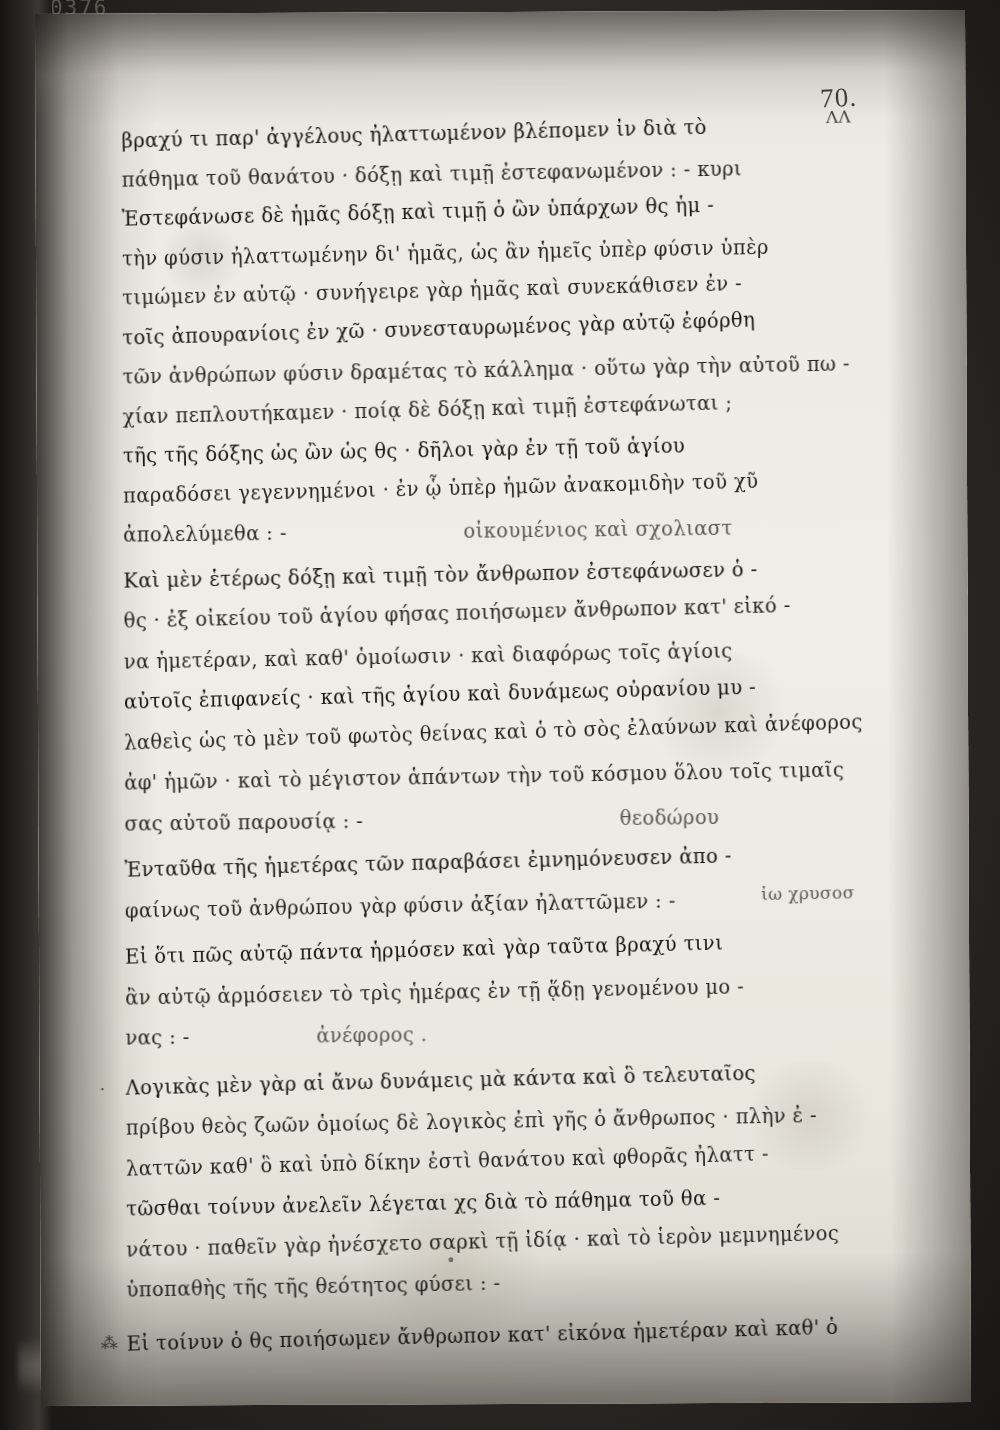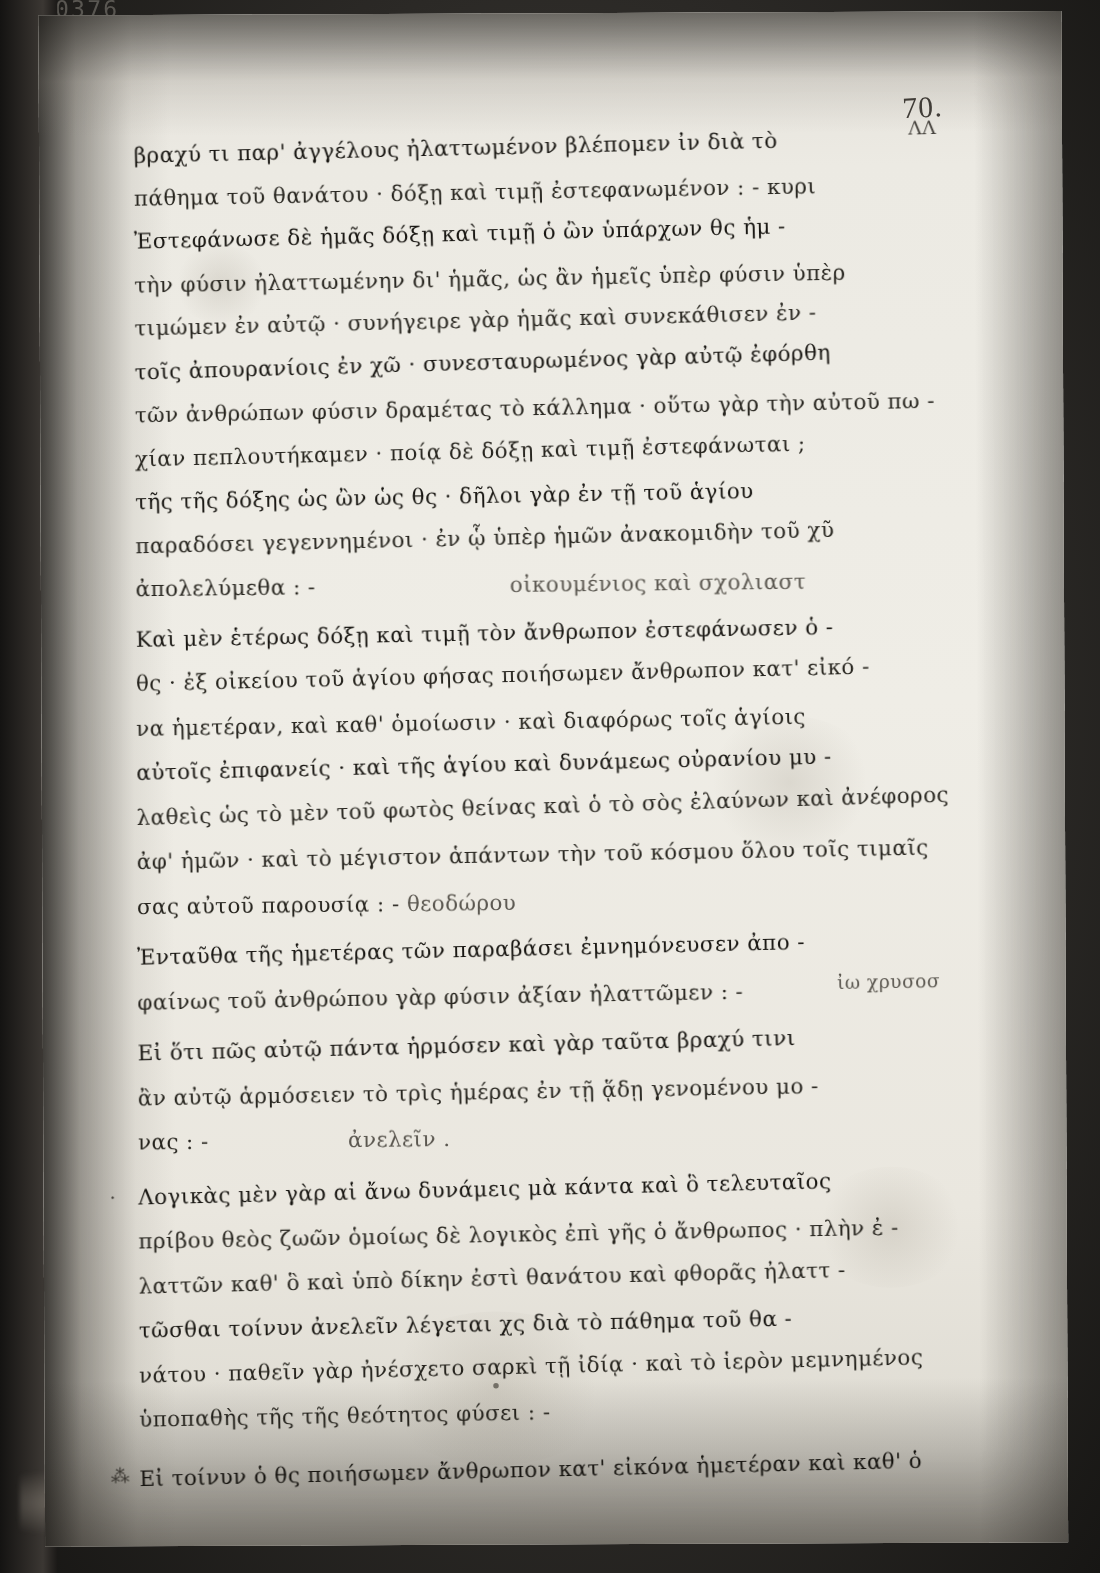--- a/index.html
+++ b/index.html
@@ -137,21 +137,21 @@
     color: #17150f;
     white-space: nowrap;
     letter-spacing: 0.4px;
     
     transform-origin: left center;
     filter: blur(0.12px);
     opacity: 0.93;
   }
   .ln > span { display: inline-block; }
   .ln .mid { display: inline-block; margin-left: 170px; }
-  .ln .mid2 { display: inline-block; }
+  .ln .mid2 { display: inline-block; margin-left: 250px; }
   .ln .mid3 { display: inline-block; margin-left: 120px; }
 
   
   .marginal {
     position: absolute;
     left: -26px;
     font-family: "DejaVu Serif", serif;
     font-size: 17px;
     color: #201d18;
     opacity: 0.85;
@@ -299,21 +299,21 @@
       <div class="ln slope1 heavy" style="margin-bottom:21px;">
         <span>Εἰ ὅτι πῶς αὐτῷ πάντα ἡρμόσεν καὶ γὰρ ταῦτα βραχύ τινι</span>
       </div>
 
       <div class="ln slope2" style="margin-bottom:21px;">
         <span>ἂν αὐτῷ ἁρμόσειεν τὸ τρὶς ἡμέρας ἐν τῇ ᾅδῃ γενομένου μο -</span>
       </div>
 
       <div class="ln slope0" style="margin-bottom:30px;">
         <span>νας : -</span>
-        <span class="mid3 light">ἀνελεῖν .</span>
+        <span class="mid3 light">ἀνέφορος .</span>
       </div>
 
       <div class="ln slope1 heavy" style="margin-bottom:21px;">
         <span class="marginal" style="top:2px;">·</span>
         <span>Λογικὰς μὲν γὰρ αἱ ἄνω δυνάμεις μὰ κάντα καὶ ὃ τελευταῖος</span>
       </div>
 
       <div class="ln slope2" style="margin-bottom:21px;">
         <span>πρίβου θεὸς ζωῶν ὁμοίως δὲ λογικὸς ἐπὶ γῆς ὁ ἄνθρωπος · πλὴν ἐ -</span>
       </div>

